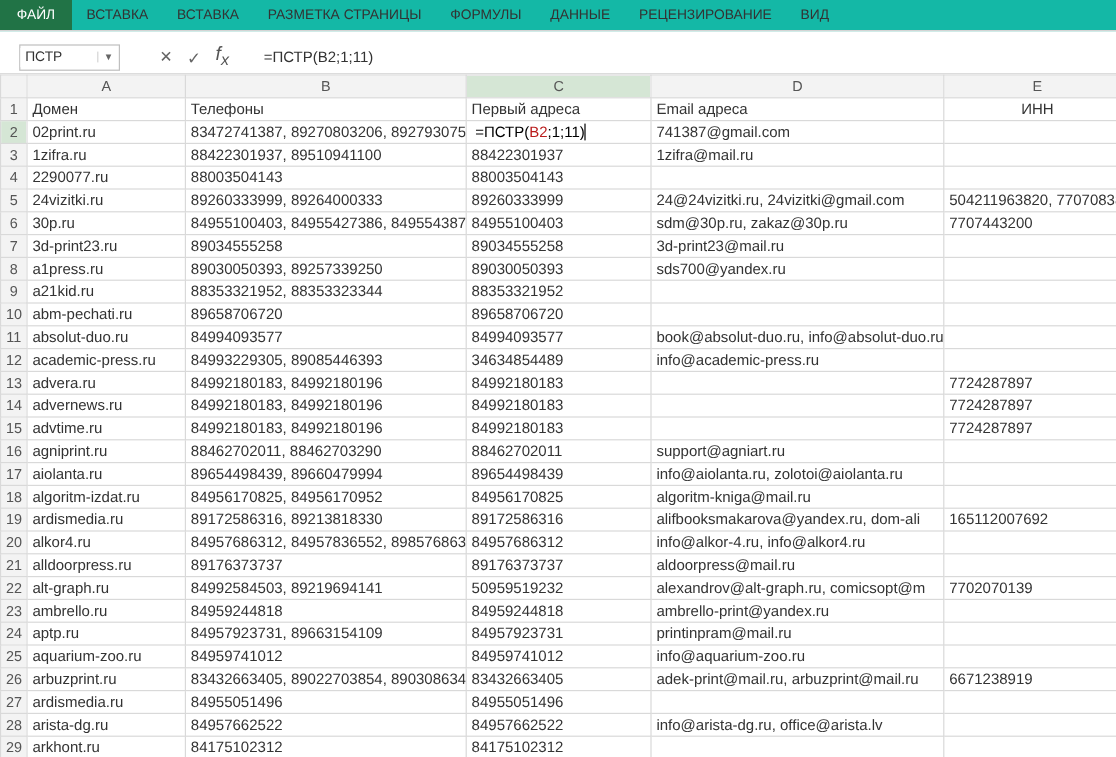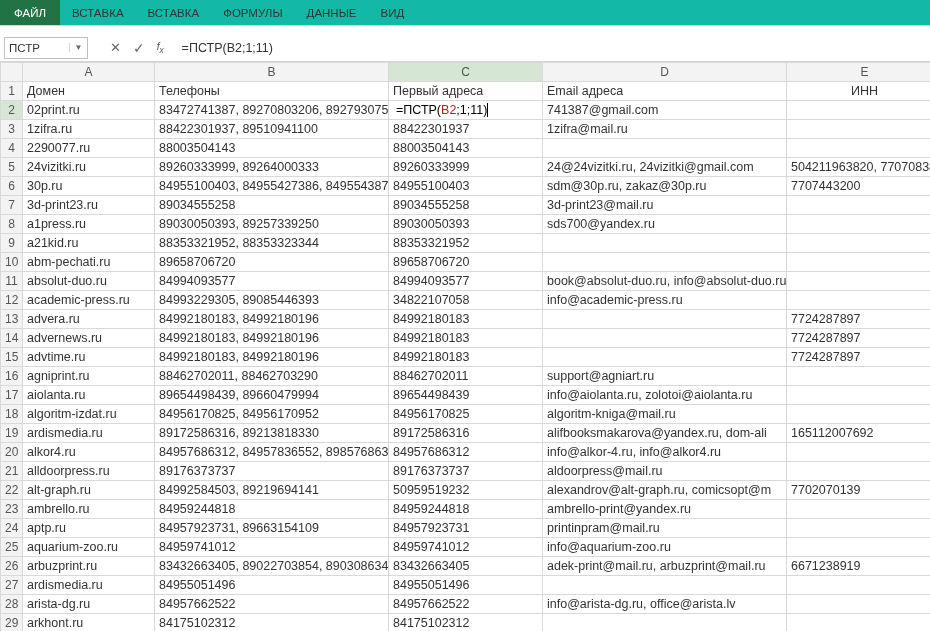--- a/index.html
+++ b/index.html
@@ -32,22 +32,22 @@
     color: #fff;
     font-weight: 500;
     padding-left: 14px;
     padding-right: 14px;
   }
   .formula-bar {
     display: flex;
     align-items: center;
     height: 28px;
     border-bottom: 1px solid #d4d4d4;
-    padding: 3px 4px;
-    gap: 6px;
+    padding: 3px 16px;
+    gap: 17px;
     margin-top: 8px;
   }
   .name-box-wrap {
     display: flex;
     align-items: center;
     border: 1px solid #bfbfbf;
     height: 22px;
     width: 84px;
     background: #fff;
   }
@@ -69,21 +69,21 @@
   .fb-group {
     display: flex;
     align-items: center;
     gap: 12px;
     padding: 0 8px 0 16px;
     color: #666;
   }
   .fb-icon { color:#777; font-style: italic; font-size:13px; }
   .fb-icon.cancel { font-style: normal; font-size:13px; color:#666;}
   .fb-icon.confirm { font-style:normal; font-size:14px; color:#666;}
-  .fx { font-style: italic; font-size:10px; color:#555; }
+  .fx { font-style: italic; font-size:16px; color:#555; }
   .formula-input {
     flex:1;
     height:22px;
     border: none;
     outline: none;
     font-size: 12.5px;
     color:#333;
     padding:2px 4px;
   }
   .sheet {
@@ -148,22 +148,24 @@
   }
   th.colhdr { height: 21px; }
 </style>
 </head>
 <body>
 
 <div class="ribbon">
   <div class="tab file">ФАЙЛ</div>
   <div class="tab">ВСТАВКА</div>
   <div class="tab">ВСТАВКА</div>
+  <div class="tab">РАЗМЕТКА СТРАНИЦЫ</div>
   <div class="tab">ФОРМУЛЫ</div>
   <div class="tab">ДАННЫЕ</div>
+  <div class="tab">РЕЦЕНЗИРОВАНИЕ</div>
   <div class="tab">ВИД</div>
 </div>
 
 <div class="formula-bar">
   <div class="name-box-wrap">
     <input class="name-box" value="ПСТР" style="">
     <div class="name-box-dd">▼</div>
   </div>
   <div class="fb-group">
     <span class="fb-icon cancel">✕</span>
@@ -279,21 +281,21 @@
           <td>absolut-duo.ru</td>
           <td>84994093577</td>
           <td>84994093577</td>
           <td>book@absolut-duo.ru, info@absolut-duo.ru</td>
           <td></td>
         </tr>
         <tr>
           <th class="rowhdr">12</th>
           <td>academic-press.ru</td>
           <td>84993229305, 89085446393</td>
-          <td>34822107058</td>
+          <td>34634854489</td>
           <td>info@academic-press.ru</td>
           <td></td>
         </tr>
         <tr>
           <th class="rowhdr">13</th>
           <td>advera.ru</td>
           <td>84992180183, 84992180196</td>
           <td>84992180183</td>
           <td></td>
           <td>7724287897</td>

